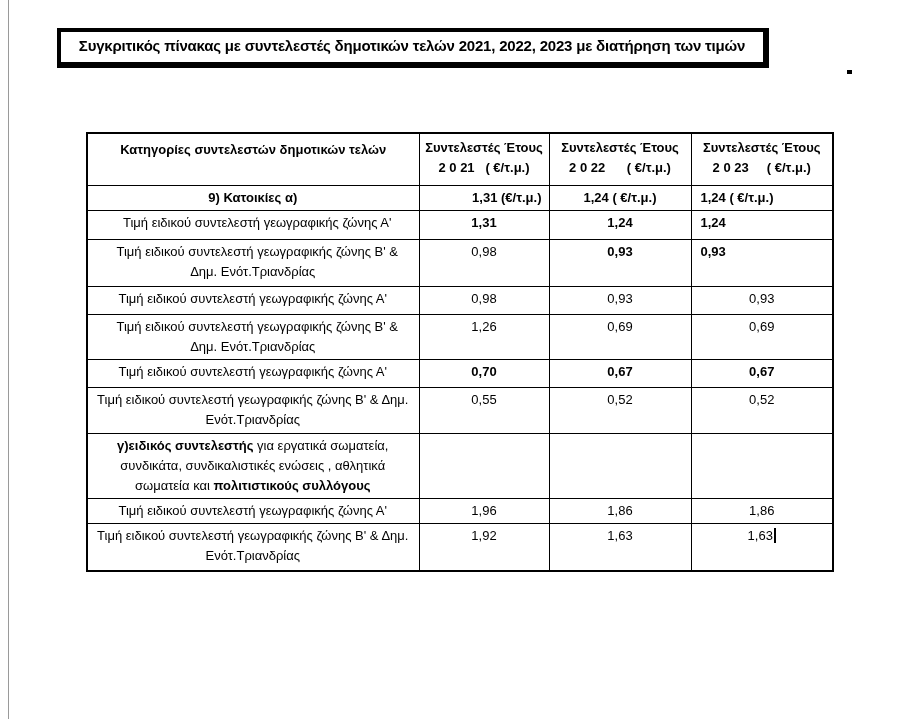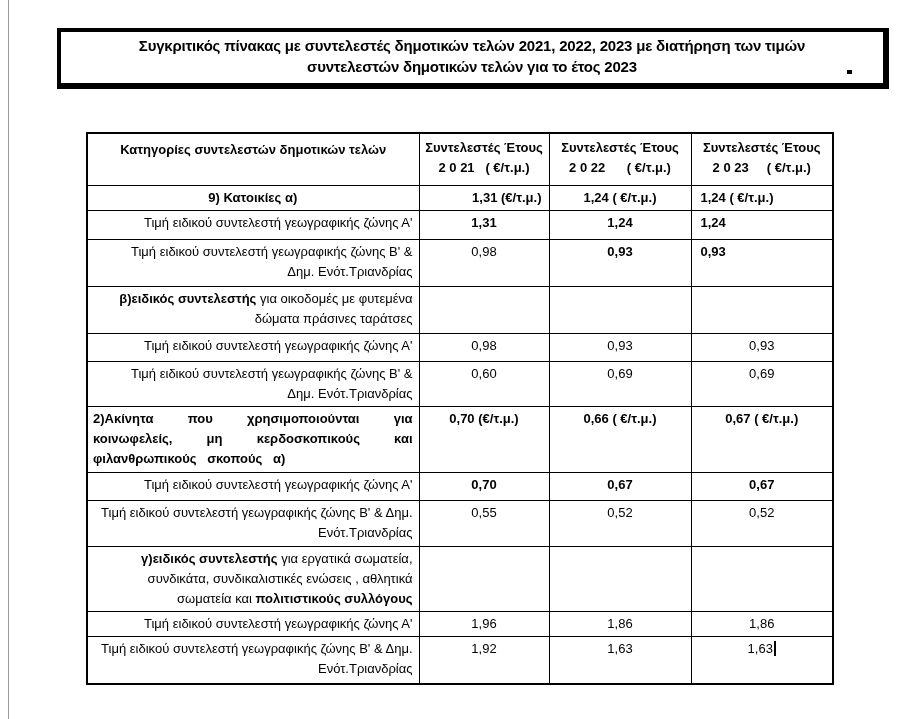--- a/index.html
+++ b/index.html
@@ -6,21 +6,21 @@
   body{
     width:901px;height:719px;position:relative;overflow:hidden;
     background:#ffffff;color:#000;
     font-family:"Liberation Sans", sans-serif;
   }
   .page-edge-line{
     position:absolute;left:8px;top:0;width:1px;height:719px;background:#9a9a9a;
   }
   
   .title-box{
-    position:absolute;left:57px;top:28px;width:832px;box-sizing:border-box;
+    position:absolute;left:57px;top:28px;width:712px;box-sizing:border-box;
     border:solid #000;border-width:3px 6px 6px 3px;background:#fff;
   }
   .title-inner{
     border:solid #000;border-width:1px 0 0 1px;
     padding:3px 12px 6px 12px;text-align:center;
     font-weight:bold;font-size:15px;line-height:21px;letter-spacing:-0.2px;
   }
   .corner-tick{
     position:absolute;left:847px;top:70px;width:5px;height:4px;background:#000;
   }
@@ -32,21 +32,21 @@
   }
   .rates-table th,.rates-table td{
     border:1px solid #000;vertical-align:top;box-sizing:border-box;
     overflow:hidden;
   }
   .rates-table thead th{
     font-weight:bold;text-align:center;height:52px;padding:4px 2px 2px 2px;
   }
   .rates-table thead th.cat-h{padding-top:6px;margin-left:37px;}
   .hdr-line2{white-space:pre;font-weight:bold;}
-  td.cat{text-align:right;padding:2px 6px 2px 5px;}
+  td.cat{text-align:center;padding:2px 6px 2px 5px;}
   td.cat.center{text-align:center;}
   td.cat.justify{text-align:justify;word-spacing:7px;}
   td.cat.indent{text-indent:9px;}
   td.val{text-align:center;padding:2px 20px;}
   td.val.a-right{text-align:right;padding-right:7px;}
   td.val.a-left{text-align:left;padding-left:9px;}
   .b{font-weight:bold;}
   .caret{
     display:inline-block;width:2px;height:15px;background:#000;
     vertical-align:text-bottom;margin-left:1px;
@@ -54,21 +54,20 @@
 </style>
 </head>
 <body>
 
 <div>
   <div class="page-edge-line"></div>
 
   <div class="title-box">
     <div class="title-inner">
       <div>Συγκριτικός  πίνακας  με συντελεστές δημοτικών τελών 2021, 2022, 2023 με  διατήρηση των τιμών</div>
-      <div>συντελεστών δημοτικών τελών για το έτος 2023</div>
     </div>
   </div>
   <div class="corner-tick"></div>
 
   <table class="rates-table">
     <colgroup>
       <col style="width:332px">
       <col style="width:130px">
       <col style="width:142px">
       <col style="width:142px">
@@ -102,43 +101,31 @@
           <td class="val a-center b">1,31</td>
           <td class="val a-center b">1,24</td>
           <td class="val a-left b">1,24</td>
         </tr>
         <tr style="height: 47px;">
           <td class="cat indent"><span>Τιμή ειδικού συντελεστή  γεωγραφικής ζώνης Β' &amp; Δημ. Ενότ.Τριανδρίας</span></td>
           <td class="val a-center">0,98</td>
           <td class="val a-center b">0,93</td>
           <td class="val a-left b">0,93</td>
         </tr>
-        <tr style="height: 47px;">
-          <td class="cat"><span class="b">β)ειδικός συντελεστής</span><span> για οικοδομές με φυτεμένα δώματα πράσινες  ταράτσες</span></td>
-          <td class="val a-center"></td>
-          <td class="val a-center"></td>
-          <td class="val a-center"></td>
-        </tr>
         <tr style="height: 28px;">
           <td class="cat"><span>Τιμή ειδικού συντελεστή  γεωγραφικής ζώνης Α'</span></td>
           <td class="val a-center">0,98</td>
           <td class="val a-center">0,93</td>
           <td class="val a-center">0,93</td>
         </tr>
         <tr style="height: 43px;">
           <td class="cat indent"><span>Τιμή ειδικού συντελεστή  γεωγραφικής ζώνης Β' &amp; Δημ. Ενότ.Τριανδρίας</span></td>
-          <td class="val a-center">0,60</td>
+          <td class="val a-center">1,26</td>
           <td class="val a-center">0,69</td>
           <td class="val a-center">0,69</td>
-        </tr>
-        <tr style="height: 66px;">
-          <td class="cat justify"><span class="b">2)Ακίνητα που χρησιμοποιούνται για κοινωφελείς, μη κερδοσκοπικούς και φιλανθρωπικούς σκοπούς  α)</span></td>
-          <td class="val a-center b">0,70 (€/τ.μ.)</td>
-          <td class="val a-center b">0,66 ( €/τ.μ.)</td>
-          <td class="val a-center b">0,67 ( €/τ.μ.)</td>
         </tr>
         <tr style="height: 28px;">
           <td class="cat"><span>Τιμή ειδικού συντελεστή γεωγραφικής ζώνης Α'</span></td>
           <td class="val a-center b">0,70</td>
           <td class="val a-center b">0,67</td>
           <td class="val a-center b">0,67</td>
         </tr>
         <tr style="height: 46px;">
           <td class="cat"><span>Τιμή ειδικού συντελεστή  γεωγραφικής ζώνης Β' &amp; Δημ. Ενότ.Τριανδρίας</span></td>
           <td class="val a-center">0,55</td>

